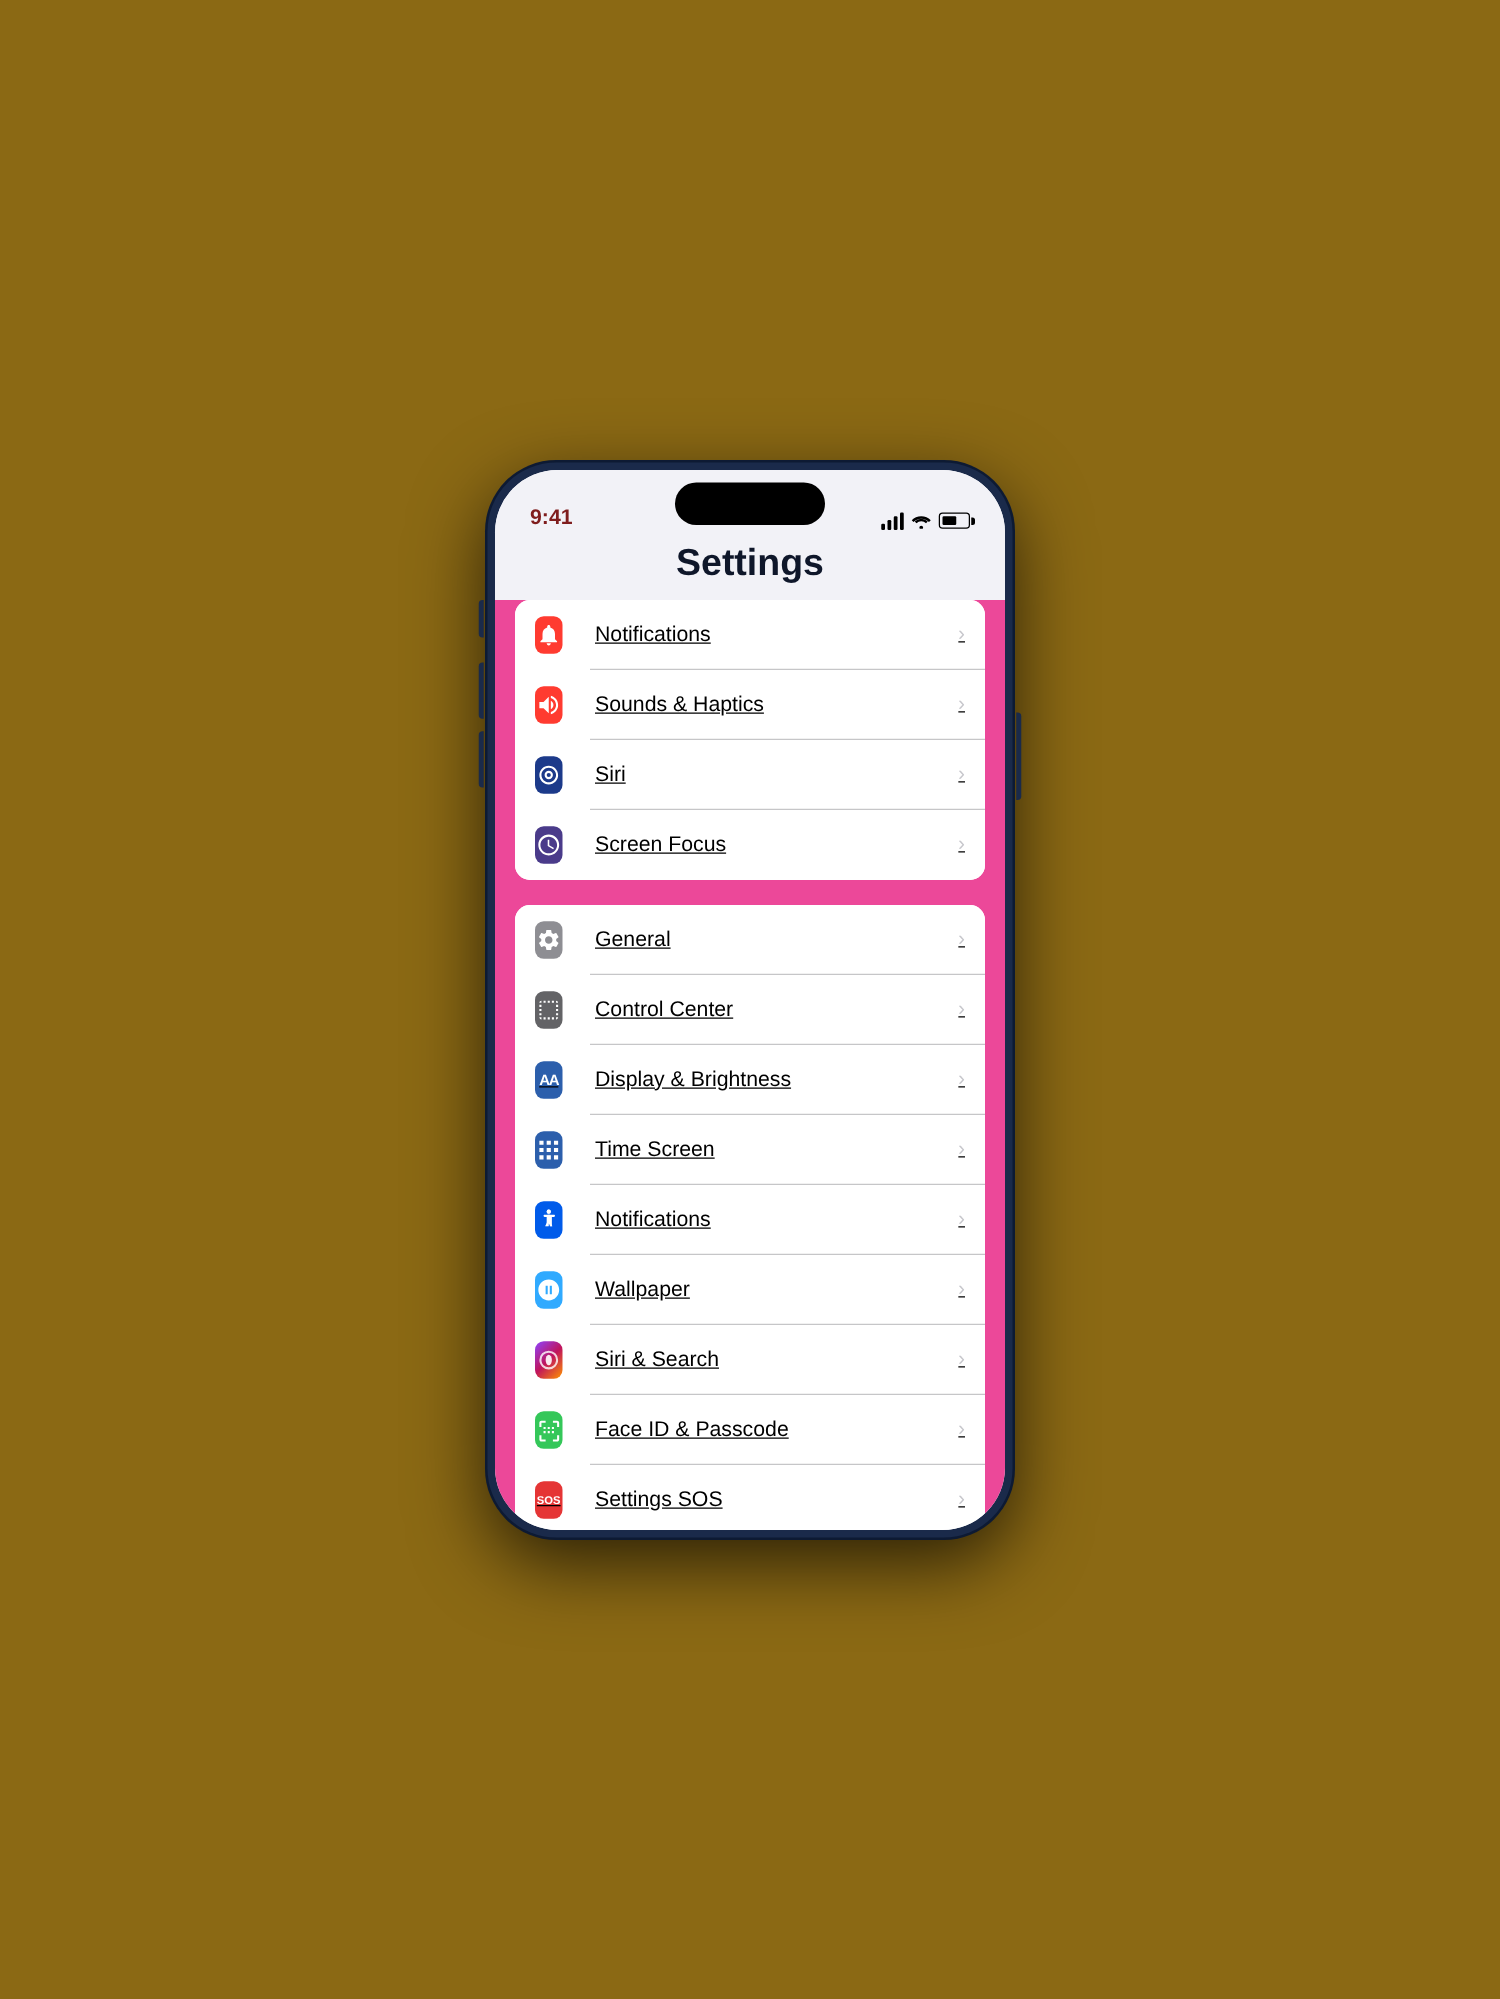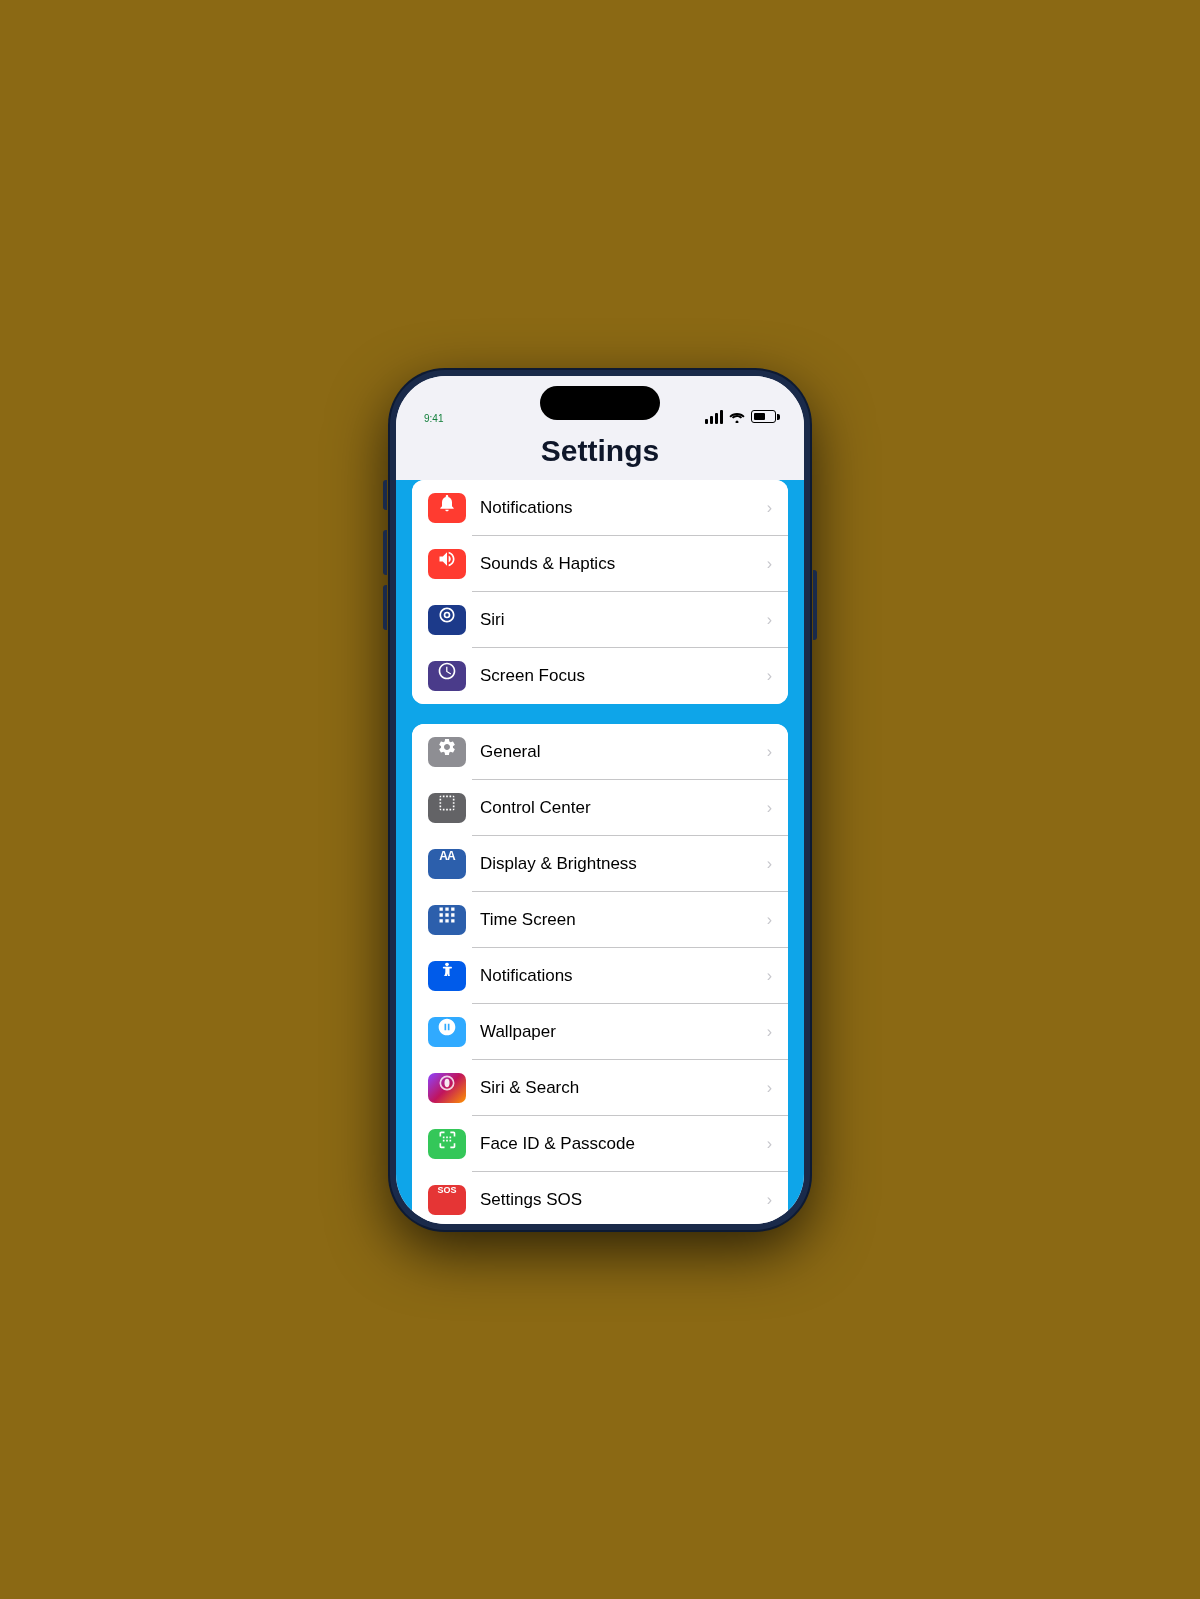--- a/index.html
+++ b/index.html
@@ -52,23 +52,23 @@
       top: 10px;
       left: 50%;
       transform: translateX(-50%);
       width: 120px;
       height: 34px;
       background: #000;
       border-radius: 20px;
     }
 
     .status-time {
-      font-size: 10px;
-      font-weight: 400;
-      color: #15803d;
+      font-size: 17px;
+      font-weight: 700;
+      color: #7f1d1d;
     }
 
     .status-icons {
       display: flex;
       align-items: center;
       gap: 6px;
     }
 
     .battery-icon {
       width: 25px;
@@ -121,21 +121,22 @@
     .page-title {
       font-size: 30px;
       font-weight: 700;
       color: #0f172a;
       text-align: center;
     }
 
     .settings-scroll {
       flex: 1;
       overflow-y: auto;
-      background: #0ea5e9;
+      background: #ec4899;
+      text-decoration: underline;
     }
 
     .settings-scroll::-webkit-scrollbar { display: none; }
 
     .settings-section {
       background: #fff;
       border-radius: 12px;
       margin: 0 16px 20px;
       overflow: hidden;
     }
@@ -154,27 +155,27 @@
       content: '';
       position: absolute;
       bottom: 0;
       left: 60px;
       right: 0;
       height: 0.5px;
       background: #c6c6c8;
     }
 
     .icon-wrap {
-      width: 38px;
+      width: 22px;
       height: 30px;
       border-radius: 7px;
       display: flex;
-      align-items: flex-start;
+      align-items: center;
       justify-content: center;
-      margin-right: 14px;
+      margin-right: 26px;
       flex-shrink: 0;
       color: #fff;
       font-size: 16px;
     }
 
     .row-label {
       flex: 1;
       font-size: 17px;
       color: #000;
       font-weight: 400;

